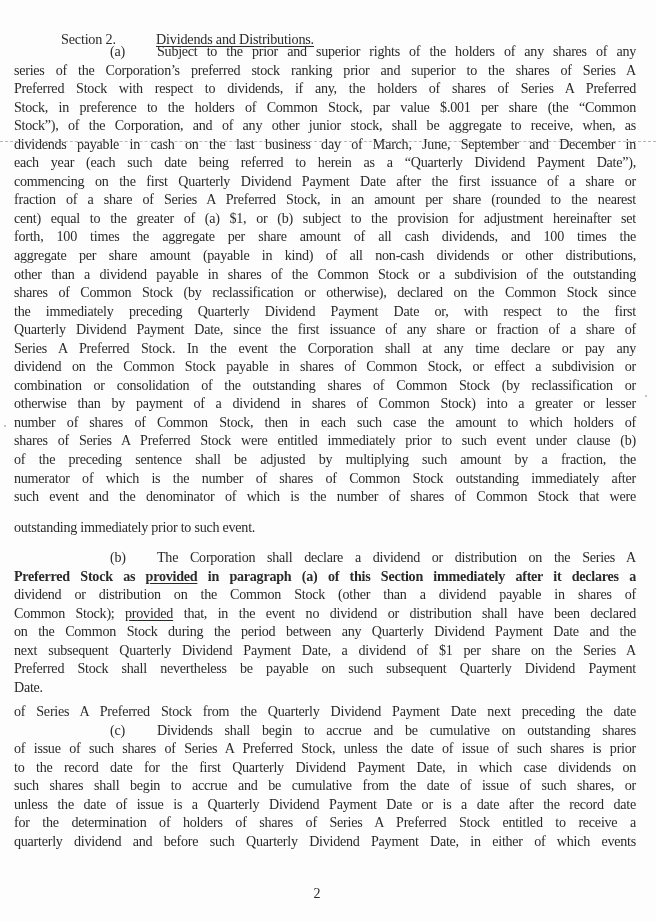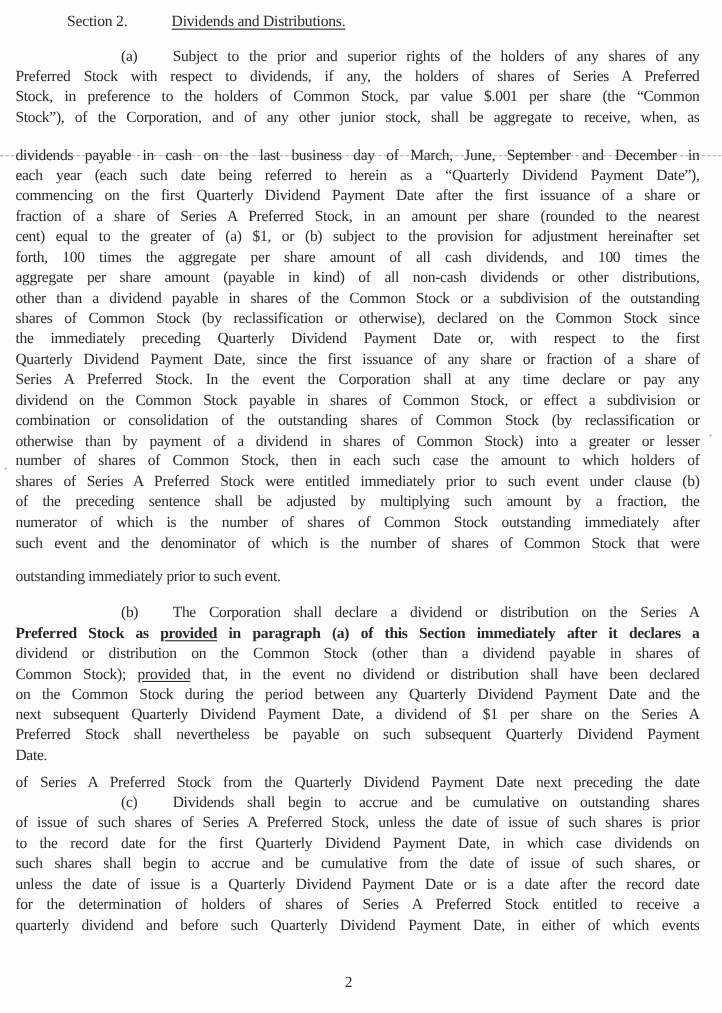--- a/index.html
+++ b/index.html
@@ -26,20 +26,21 @@
       position: absolute;
       top: 12px;
       left: 61px;
       font-size: 14.2px;
       letter-spacing: -0.2px;
       white-space: nowrap;
     }
     .heading .sec-num {
       display: inline-block;
       width: 95px;
+      margin-top: 19px;
     }
     .heading .sec-title {
       text-decoration: underline;
       text-underline-offset: 2px;
     }
     .para {
       position: absolute;
       left: 14px;
       width: 470px;
     }
@@ -100,24 +101,25 @@
 <div class="page">
 
   <div class="heading">
     <span class="sec-num">Section 2.</span><span class="sec-title">Dividends and Distributions.</span>
   </div>
 
   <div class="scan-line"></div>
 
   <div class="para" style="top: 42px; width: 622px;">
       <span class="line first" style="width: 526px;"><span class="label">(a)</span><span>Subject to the prior and superior rights of the holders of any shares of any</span></span>
+      <span class="line" style="width: 622px;">series of the Corporation’s preferred stock ranking prior and superior to the shares of Series A</span>
       <span class="line" style="width: 622px;">Preferred Stock with respect to dividends, if any, the holders of shares of Series A Preferred</span>
       <span class="line" style="width: 622px;">Stock, in preference to the holders of Common Stock, par value $.001 per share (the “Common</span>
       <span class="line" style="width: 622px;">Stock”), of the Corporation, and of any other junior stock, shall be aggregate to receive, when, as</span>
-      <span class="line" style="width: 622px; margin-top: 16px;">dividends payable in cash on the last business day of March, June, September and December in</span>
+      <span class="line" style="width: 622px;">dividends payable in cash on the last business day of March, June, September and December in</span>
       <span class="line" style="width: 622px;">each year (each such date being referred to herein as a “Quarterly Dividend Payment Date”),</span>
       <span class="line" style="width: 622px;">commencing on the first Quarterly Dividend Payment Date after the first issuance of a share or</span>
       <span class="line" style="width: 622px;">fraction of a share of Series A Preferred Stock, in an amount per share (rounded to the nearest</span>
       <span class="line" style="width: 622px;">cent) equal to the greater of (a) $1, or (b) subject to the provision for adjustment hereinafter set</span>
       <span class="line" style="width: 622px;">forth, 100 times the aggregate per share amount of all cash dividends, and 100 times the</span>
       <span class="line" style="width: 622px;">aggregate per share amount (payable in kind) of all non-cash dividends or other distributions,</span>
       <span class="line" style="width: 622px;">other than a dividend payable in shares of the Common Stock or a subdivision of the outstanding</span>
       <span class="line" style="width: 622px;">shares of Common Stock (by reclassification or otherwise), declared on the Common Stock since</span>
       <span class="line" style="width: 622px;">the immediately preceding Quarterly Dividend Payment Date or, with respect to the first</span>
       <span class="line" style="width: 622px;">Quarterly Dividend Payment Date, since the first issuance of any share or fraction of a share of</span>

